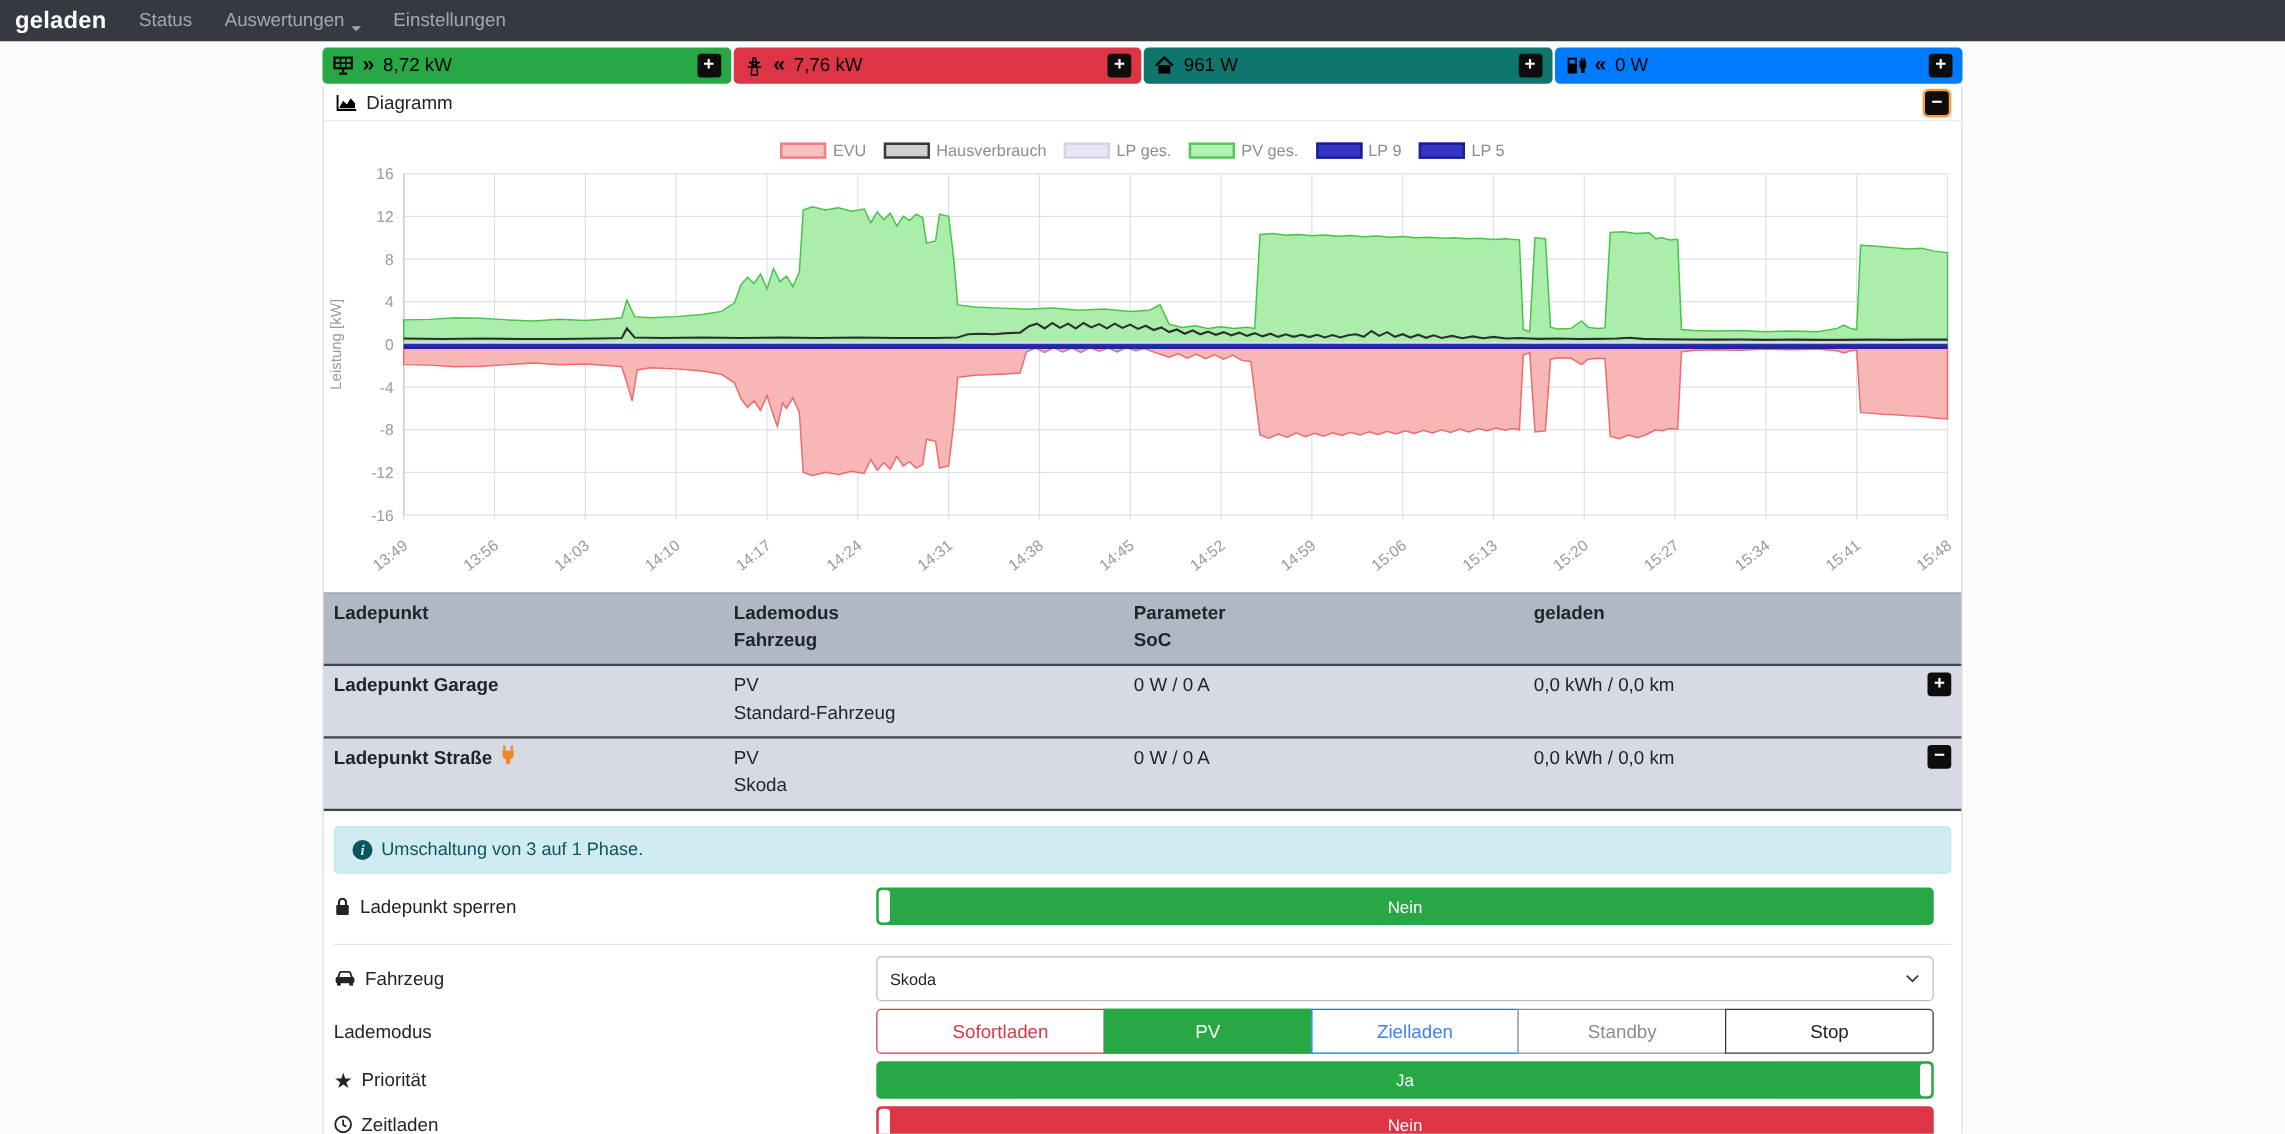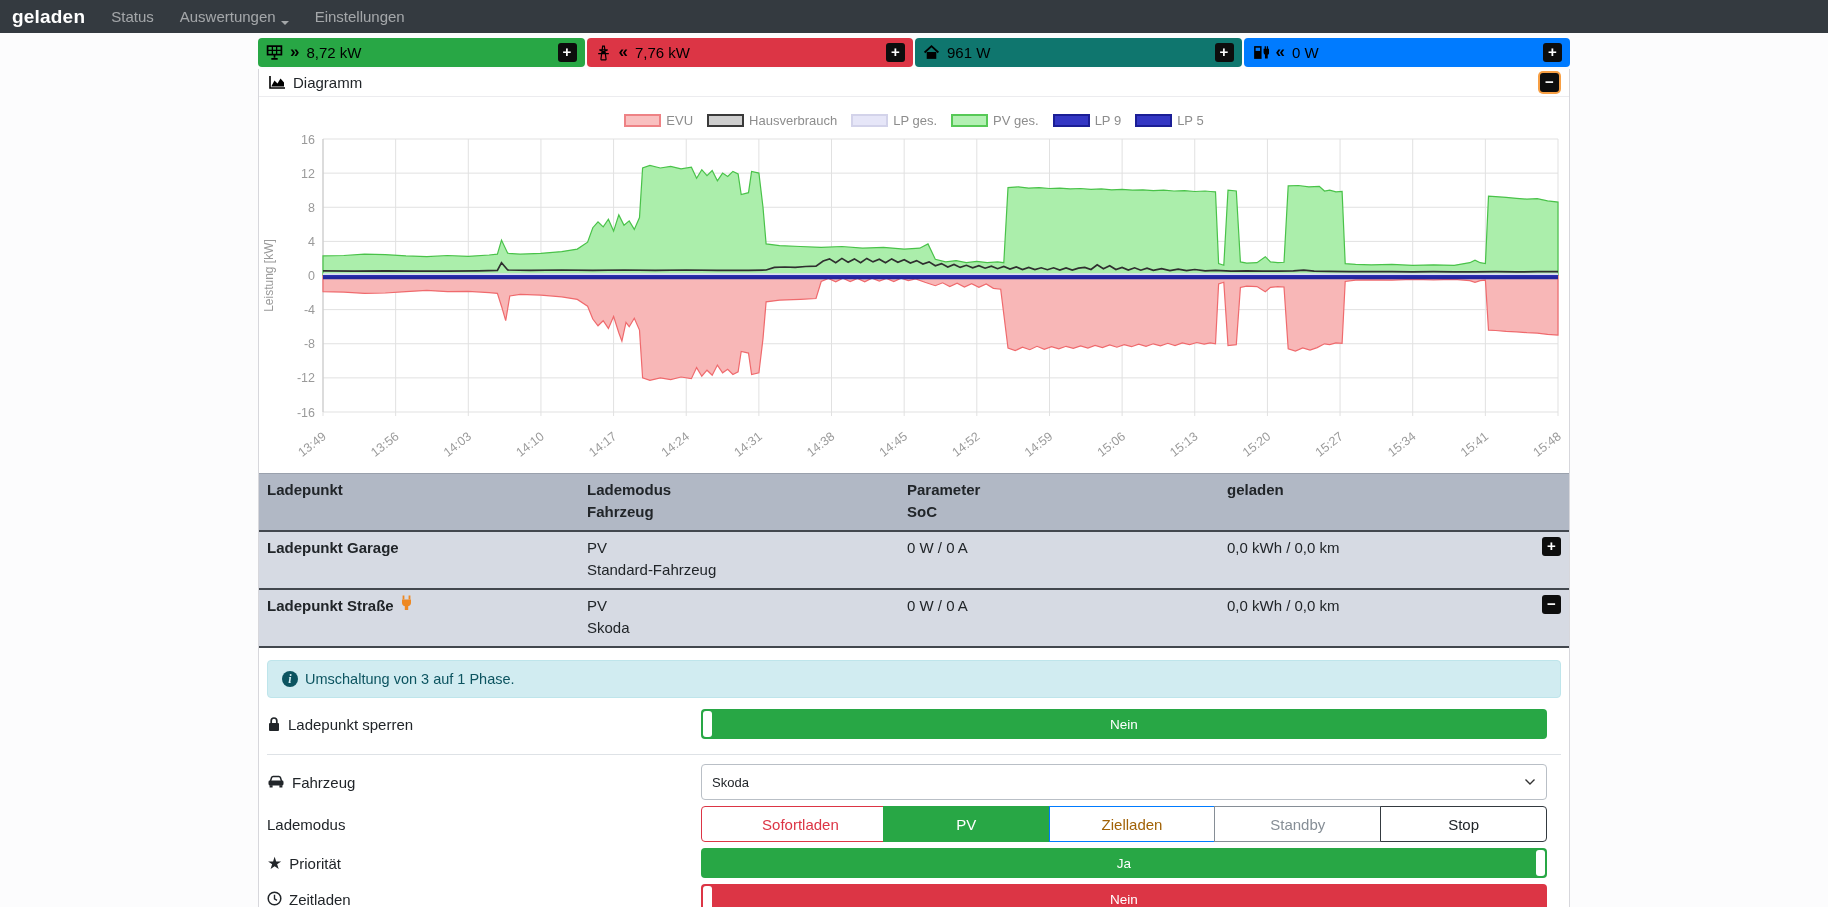--- a/index.html
+++ b/index.html
@@ -338,21 +338,21 @@
       </div>
 
       <div class="ctl-row">
         <div class="ctl-label">
             <span>Lademodus</span>
           </div>
         <div class="ctl-area">
           <div class="btn-group">
             <span class="lm-btn" style="border-color: rgb(220, 53, 69); color: rgb(220, 53, 69);">Sofortladen</span>
             <span class="lm-btn active" style="background-color: rgb(40, 167, 69); border-color: rgb(40, 167, 69);">PV</span>
-            <span class="lm-btn" style="border-color: rgb(0, 123, 255); color: #a16207;">Zielladen</span>
+            <span class="lm-btn" style="border-color: rgb(0, 123, 255); color: #3b82f6;">Zielladen</span>
             <span class="lm-btn" style="border-color: rgb(134, 142, 150); color: rgb(134, 142, 150);">Standby</span>
             <span class="lm-btn" style="color: rgb(33, 37, 41); border-color: rgb(52, 58, 64);">Stop</span>
           </div>
         </div>
       </div>
 
       <div class="ctl-row" style="min-height:36px;">
         <div class="ctl-label">
           <span class="star">★</span>
           <span>Priorität</span>

